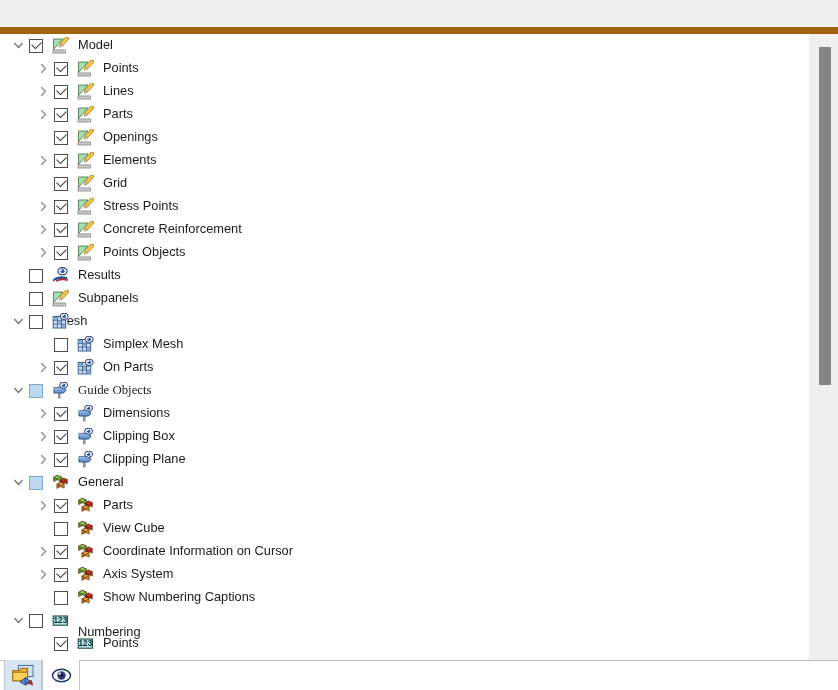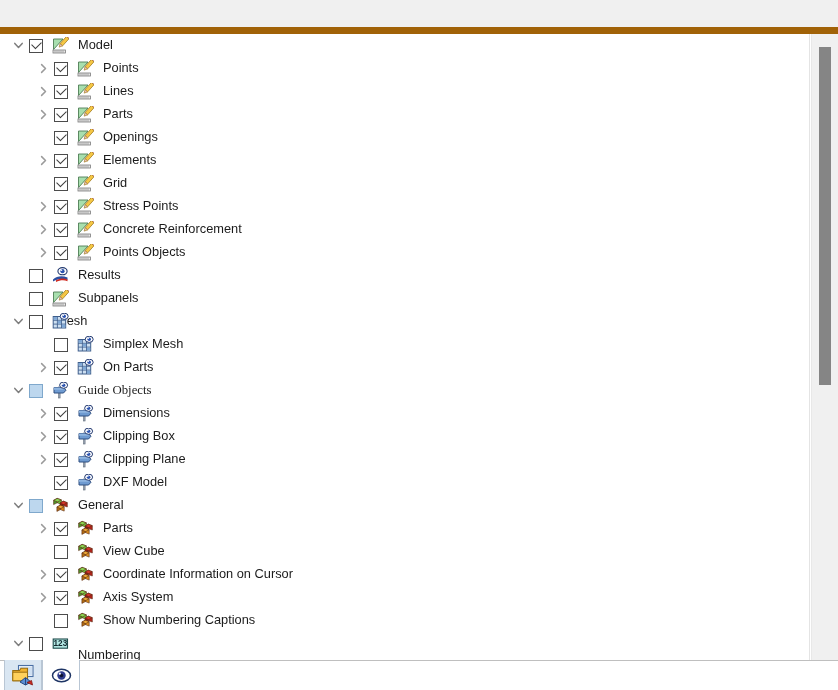--- a/index.html
+++ b/index.html
@@ -621,34 +621,20 @@
               <svg width="17" height="17" viewBox="0 0 17 17">
     <rect x="6.6" y="5" width="1.5" height="11" fill="#9aa6b5" stroke="#5f6b7a" stroke-width="0.6"></rect>
     <polygon points="2,5.5 11.5,5.5 14,8.2 11.5,11 2,11" fill="#6f9bd1" stroke="#2f4f80" stroke-width="1"></polygon>
     <polygon points="2,5.5 11.5,5.5 11.5,7.8 2,7.8" fill="#8fb5e0"></polygon>
     <ellipse cx="11.6" cy="3.2" rx="4" ry="3.1" fill="#ffffff" stroke="#21386f" stroke-width="1"></ellipse>
     <circle cx="11.6" cy="3.2" r="1.8" fill="#2b53b0"></circle>
     <circle cx="10.8" cy="2.4" r="0.6" fill="#ffffff"></circle>
   </svg>
             </span>
             <span class="label" style="margin-left: 103px;">Clipping Plane</span>
-          </div>
-          <div class="row">
-            <span class="cbox checked" style="left: 54px;"></span>
-            <span class="icon" style="left: 77px;">
-              <svg width="17" height="17" viewBox="0 0 17 17">
-    <rect x="6.6" y="5" width="1.5" height="11" fill="#9aa6b5" stroke="#5f6b7a" stroke-width="0.6"></rect>
-    <polygon points="2,5.5 11.5,5.5 14,8.2 11.5,11 2,11" fill="#6f9bd1" stroke="#2f4f80" stroke-width="1"></polygon>
-    <polygon points="2,5.5 11.5,5.5 11.5,7.8 2,7.8" fill="#8fb5e0"></polygon>
-    <ellipse cx="11.6" cy="3.2" rx="4" ry="3.1" fill="#ffffff" stroke="#21386f" stroke-width="1"></ellipse>
-    <circle cx="11.6" cy="3.2" r="1.8" fill="#2b53b0"></circle>
-    <circle cx="10.8" cy="2.4" r="0.6" fill="#ffffff"></circle>
-  </svg>
-            </span>
-            <span class="label" style="margin-left: 103px;">DXF Model</span>
           </div>
           <div class="row">
             <span class="expander" style="left: 10px;">
               <svg width="11" height="11" viewBox="0 0 11 11">
                 <path d="M1.8 3.4 L5.5 7.4 L9.2 3.4" fill="none" stroke="#7d7d7d" stroke-width="1.5" stroke-linecap="round" stroke-linejoin="round"></path>
               </svg>
             </span>
             <span class="cbox partial" style="left: 29px;"></span>
             <span class="icon" style="left: 52px;">
               <svg width="17" height="17" viewBox="0 0 17 17">

